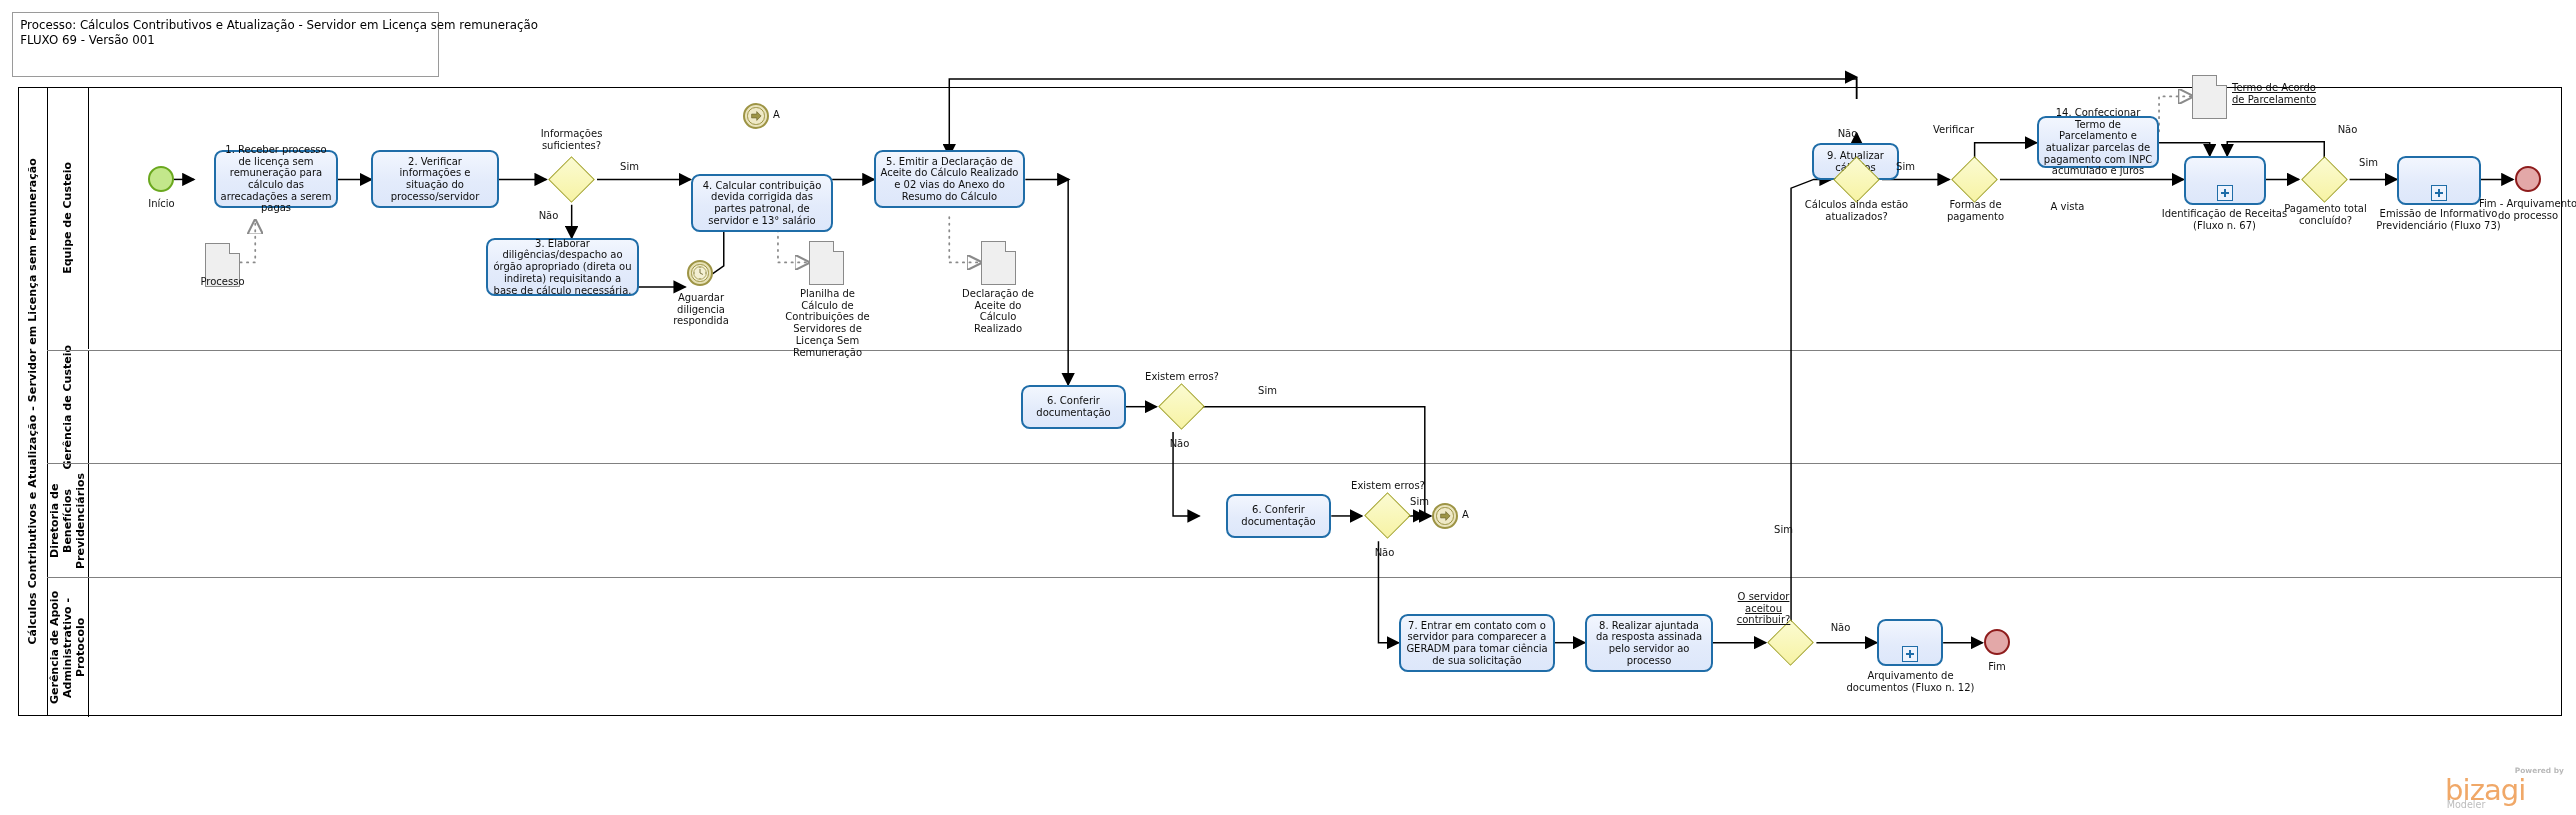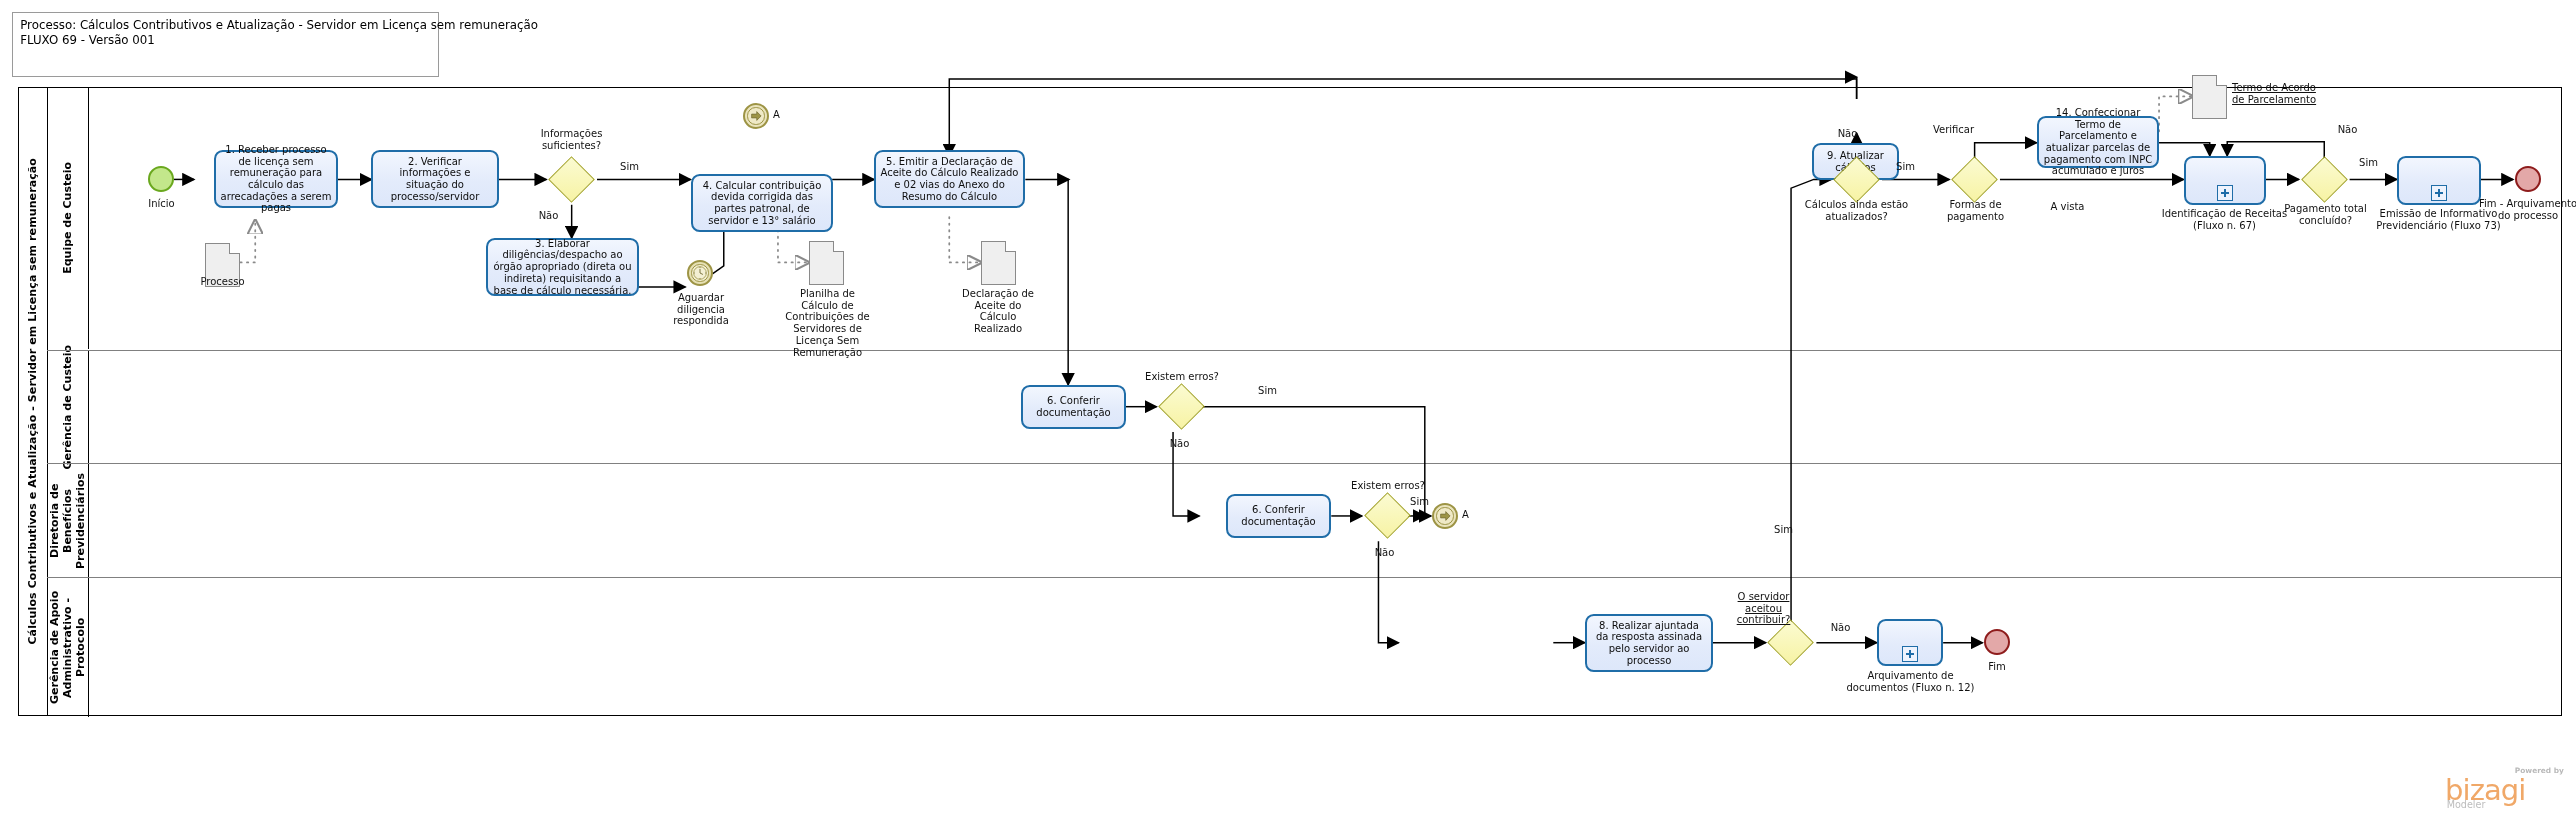--- a/index.html
+++ b/index.html
@@ -293,20 +293,23 @@
   <div class="lbl" style="left:1402px;top:496px;width:35px;">Sim</div>
   <div class="lbl" style="left:1367px;top:547px;width:35px;">Não</div>
 
   <div class="ev ev-link" style="left:1432px;top:503px;">
     <svg class="arrowglyph" viewBox="0 0 30 30">
       <path d="M9,12.4 L16,12.4 L16,9 L22,15 L16,21 L16,17.6 L9,17.6 z" fill="#9d9445" stroke="#6d6630" stroke-width="0.9"></path>
     </svg>
   </div>
   <div class="lbl" style="left:1462px;top:509px;width:17.5px;text-align:left;">A</div>
 
+  <div class="task" style="left:1399px;top:614px;width:156px;height:58px;">
+    <span>7. Entrar em contato  com o servidor para comparecer a GERADM para tomar ciência de sua solicitação</span>
+  </div>
   <div class="task" style="left:1585px;top:614px;width:128px;height:58px;">
 
     <span id="task8label">8. Realizar ajuntada da resposta assinada pelo servidor ao processo</span>
   </div>
 
   <div class="gw" style="left:1774px;top:626px;"></div>
   <div class="lbl wrap" style="left:1720px;top:591px;width:87px;text-decoration:underline;">O servidor aceitou contribuir?</div>
   <div class="lbl" style="left:1823px;top:622px;width:35px;">Não</div>
 
   <div class="task" style="left:1877px;top:619px;width:66px;height:47px;">

